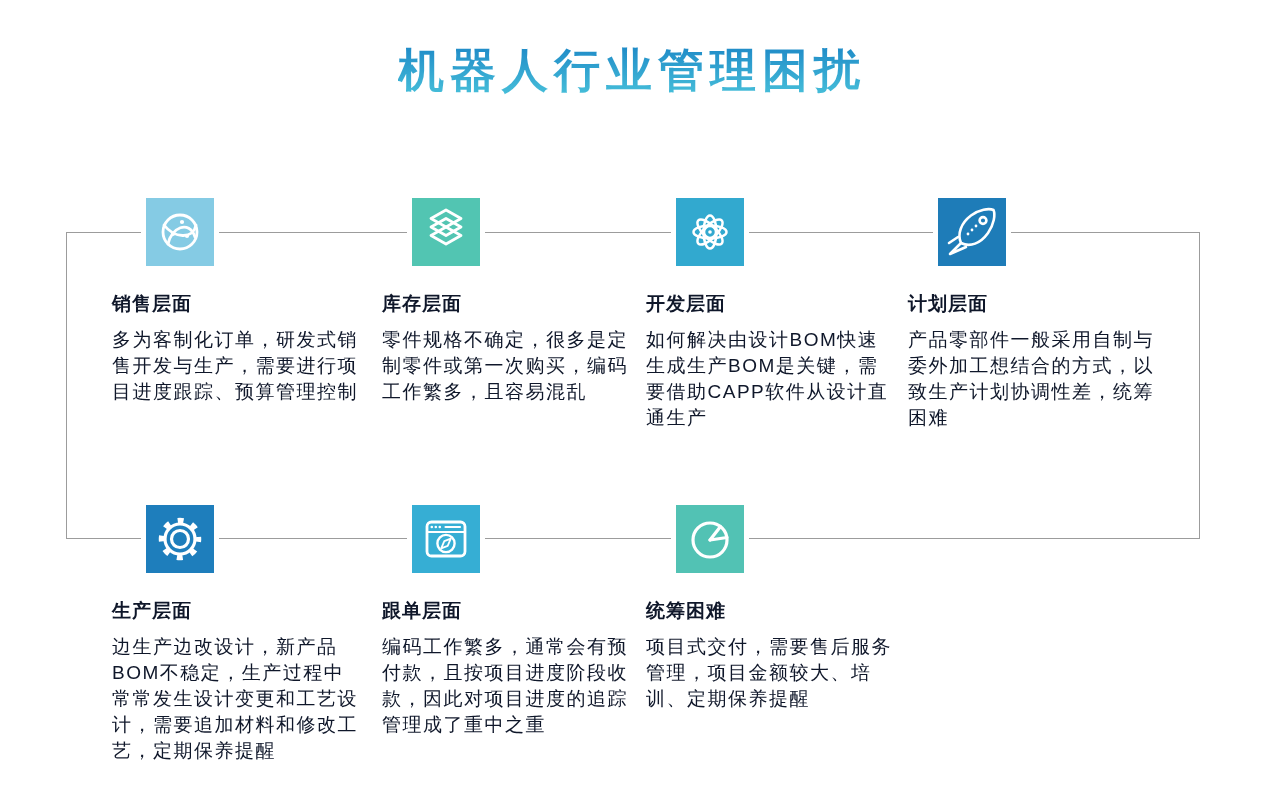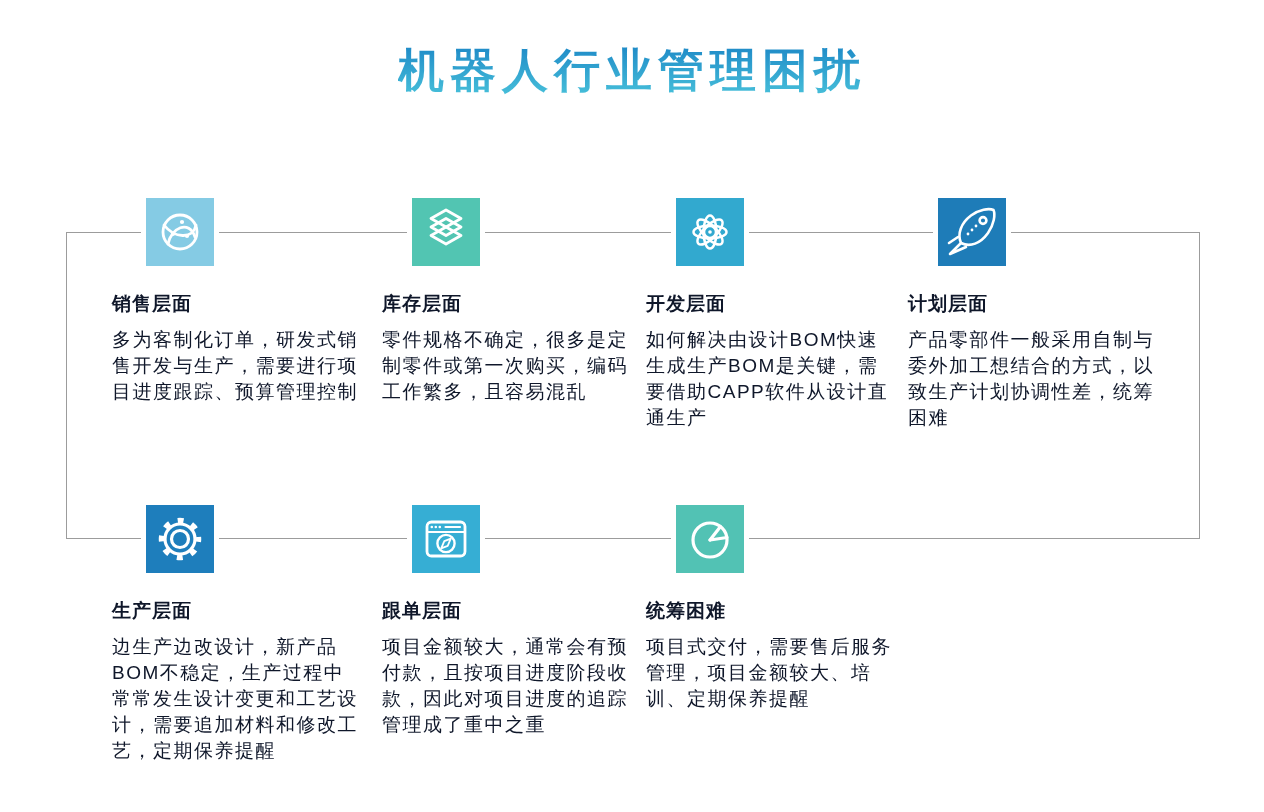--- a/index.html
+++ b/index.html
@@ -153,21 +153,21 @@
           <path d="M29.2 43.3 L32.3 36.2 L38.8 33.7 L35.7 40.8 Z" stroke-width="1.8" stroke-linejoin="round"></path>
         </g>
         <g fill="#ffffff" stroke="none">
           <circle cx="19.8" cy="22" r="1.3"></circle>
           <circle cx="23.8" cy="22" r="1.3"></circle>
           <circle cx="27.8" cy="22" r="1.3"></circle>
         </g>
       </svg>
     </div>
     <h3 class="heading">跟单层面</h3>
-    <p class="body">项目金额较大，通常会有预付款，且按项目进度阶段收款，因此对项目进度的追踪管理成了重中之重</p>
+    <p class="body">编码工作繁多，通常会有预付款，且按项目进度阶段收款，因此对项目进度的追踪管理成了重中之重</p>
   </div>
 
   <div class="section row2 col3">
     <div class="icon-box" style="background-color: rgb(82, 194, 180); color: rgb(82, 194, 180);">
       <svg width="68" height="68" viewBox="0 0 68 68">
         <g fill="none" stroke="#ffffff" stroke-width="3.2" stroke-linecap="round">
           <circle cx="34" cy="35" r="17"></circle>
           <path d="M34 35 L44.5 21.5"></path>
           <path d="M34 35 L51 32.5"></path>
         </g>

